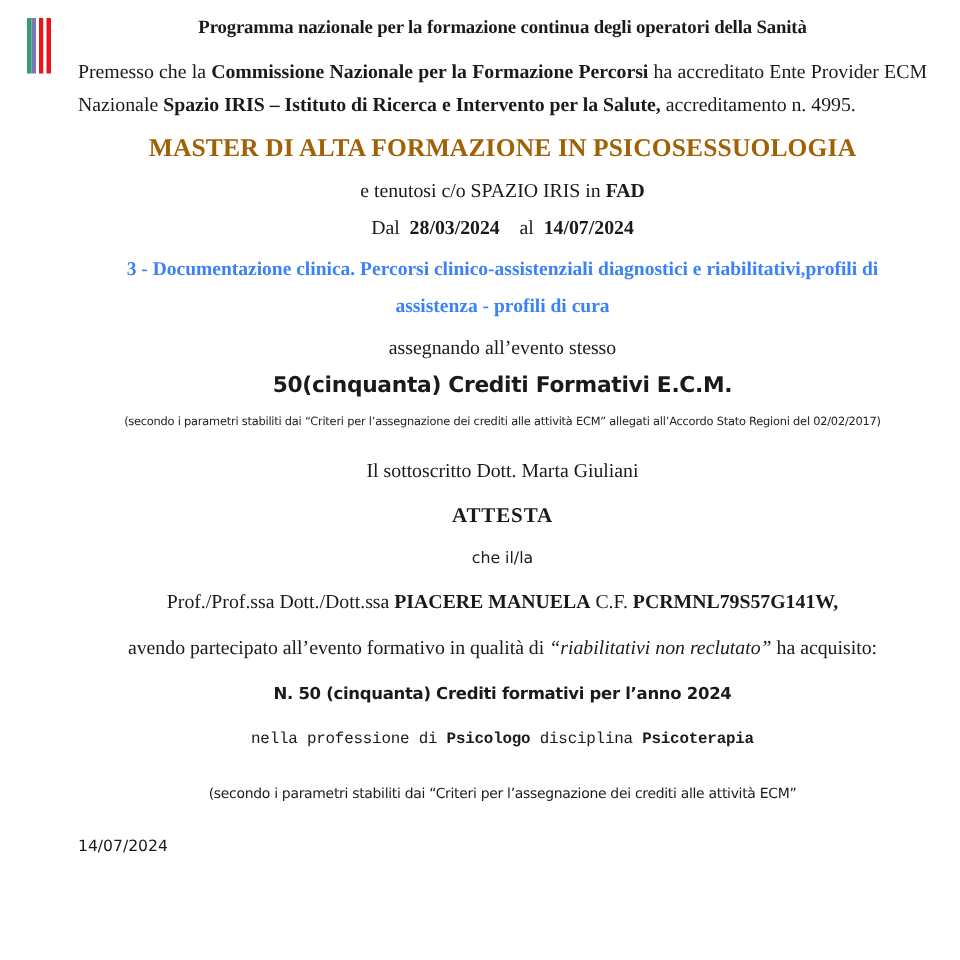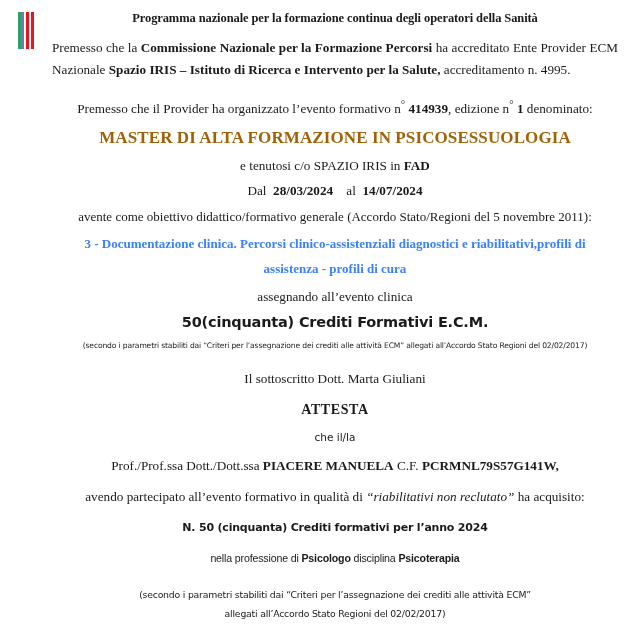--- a/index.html
+++ b/index.html
@@ -188,21 +188,21 @@
     font-family: "DejaVu Sans", sans-serif;
     font-weight: bold;
     font-size: 11px;
     text-align: center;
     margin: 0;
     padding-top: 16px;
     letter-spacing: -0.2px;
   }
 
   .professione {
-    font-family: Liberation Sans, sans-serif;
+    font-family: Liberation Mono, monospace;
     font-size: 10.6px;
     text-align: center;
     margin: 0;
     padding-top: 18px;
     letter-spacing: -0.15px;
   }
 
   .fineprint2 {
     font-family: "DejaVu Sans", sans-serif;
     font-size: 9.3px;
@@ -237,34 +237,32 @@
     <span class="stripe-5"></span>
     <span class="stripe-6"></span>
   </div>
 
   <div class="content">
 
     <div class="header-title">Programma nazionale per la formazione continua degli operatori della Sanità</div>
 
     <p class="para"><span>Premesso che la </span><span class="bold">Commissione Nazionale per la Formazione Percorsi</span><span> ha accreditato Ente Provider ECM Nazionale </span><span class="bold">Spazio IRIS – Istituto di Ricerca e Intervento per la Salute,</span><span> accreditamento n. 4995.</span></p>
 
-    <p class="event-line"><span>Premesso che il Provider ha organizzato l’evento formativo n</span><sup>°</sup><span class="bold nobr">&nbsp;<span>414939</span></span><span>, edizione n</span><sup>°</sup><span class="bold nobr">&nbsp;<span>1</span></span><span> denominato:</span></p>
 
     <div class="title-master">MASTER DI ALTA FORMAZIONE IN PSICOSESSUOLOGIA</div>
 
     <div class="sub-line"><span>e tenutosi c/o SPAZIO IRIS in </span><span class="bold">FAD</span></div>
 
     <div class="date-line"><span>Dal</span>&nbsp;&nbsp;<span class="bold">28/03/2024</span>&nbsp;&nbsp;&nbsp;&nbsp;<span>al</span>&nbsp;&nbsp;<span class="bold">14/07/2024</span></div>
 
-    <div class="obiettivo">avente come obiettivo didattico/formativo generale (Accordo Stato/Regioni del 5 novembre 2011):</div>
 
     <div class="obiettivo-red">3 - Documentazione clinica. Percorsi clinico-assistenziali diagnostici e riabilitativi,profili di</div>
     <div class="obiettivo-red" style="padding-top:4px">assistenza - profili di cura</div>
 
-    <div class="assegnando">assegnando all’evento clinica</div>
+    <div class="assegnando">assegnando all’evento stesso</div>
 
     <div class="crediti-big">50(cinquanta)  Crediti Formativi E.C.M.</div>
 
     <div class="fineprint">(secondo i parametri stabiliti dai “Criteri per l’assegnazione dei crediti alle attività ECM” allegati all’Accordo Stato Regioni del 02/02/2017)</div>
 
     <div class="sottoscritto">Il sottoscritto Dott. Marta Giuliani</div>
 
     <div class="attesta">ATTESTA</div>
 
     <div class="che-illa">che il/la</div>
@@ -272,19 +270,18 @@
     <div class="prof-line"><span>Prof./Prof.ssa Dott./Dott.ssa </span><span class="bold">PIACERE MANUELA</span><span> C.F. </span><span class="bold">PCRMNL79S57G141W,</span></div>
 
     <div class="avendo-line"><span>avendo partecipato all’evento formativo in qualità di </span><i>“riabilitativi non reclutato”</i><span> ha acquisito:</span></div>
 
     <div class="n-crediti">N.  50 (cinquanta)  Crediti formativi per l’anno 2024</div>
 
     <div class="professione"><span>nella professione di </span><span class="bold">Psicologo</span><span> disciplina </span><span class="bold">Psicoterapia</span></div>
 
     <div class="fineprint2">
       <div>(secondo i parametri stabiliti dai “Criteri per l’assegnazione dei crediti alle attività ECM”</div>
-      <div>allegati all’Accordo Stato Regioni del 02/02/2017)</div>
     </div>
 
     <div class="footer-date">14/07/2024</div>
 
   </div>
 </div>
 
 </body></html>

